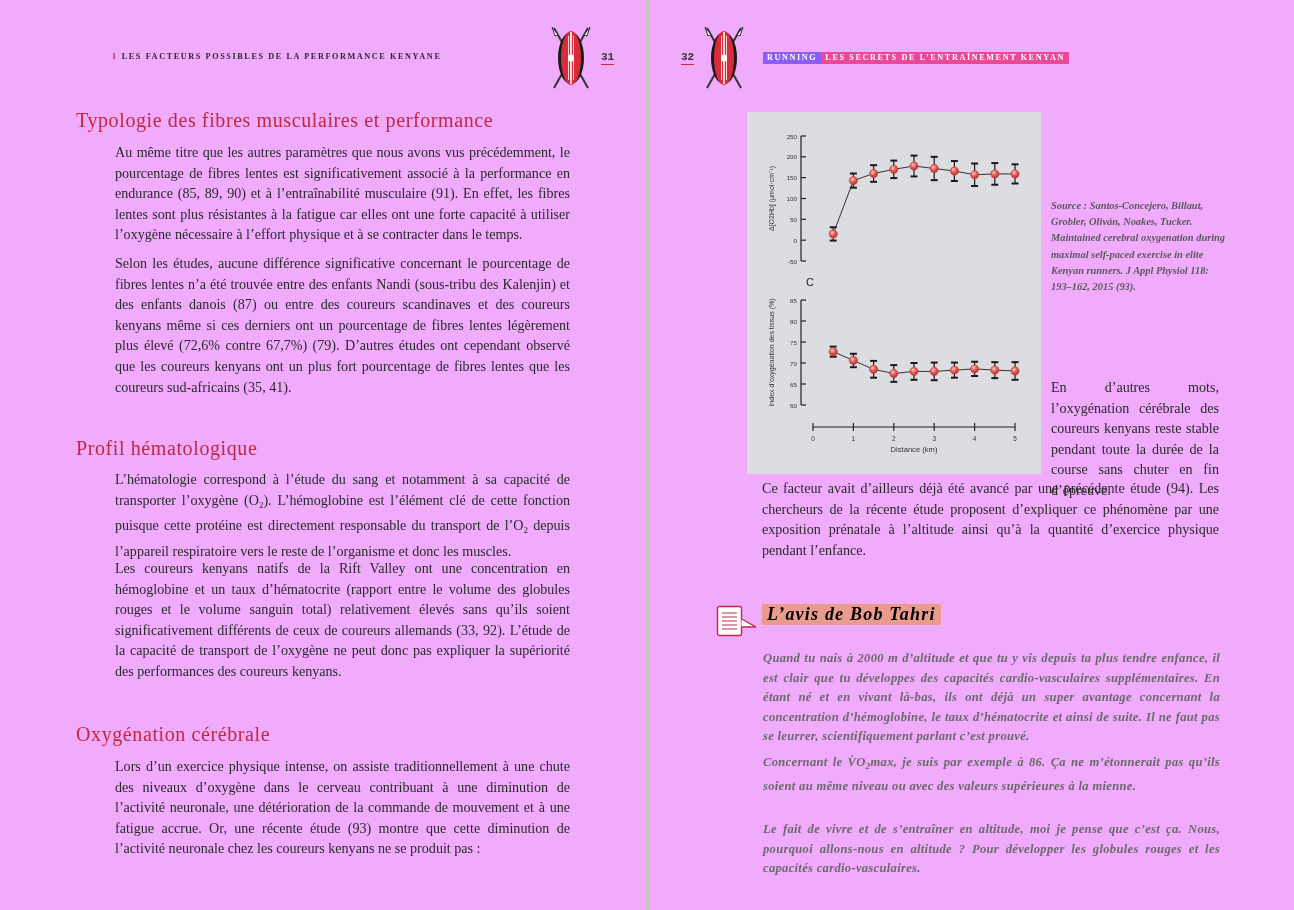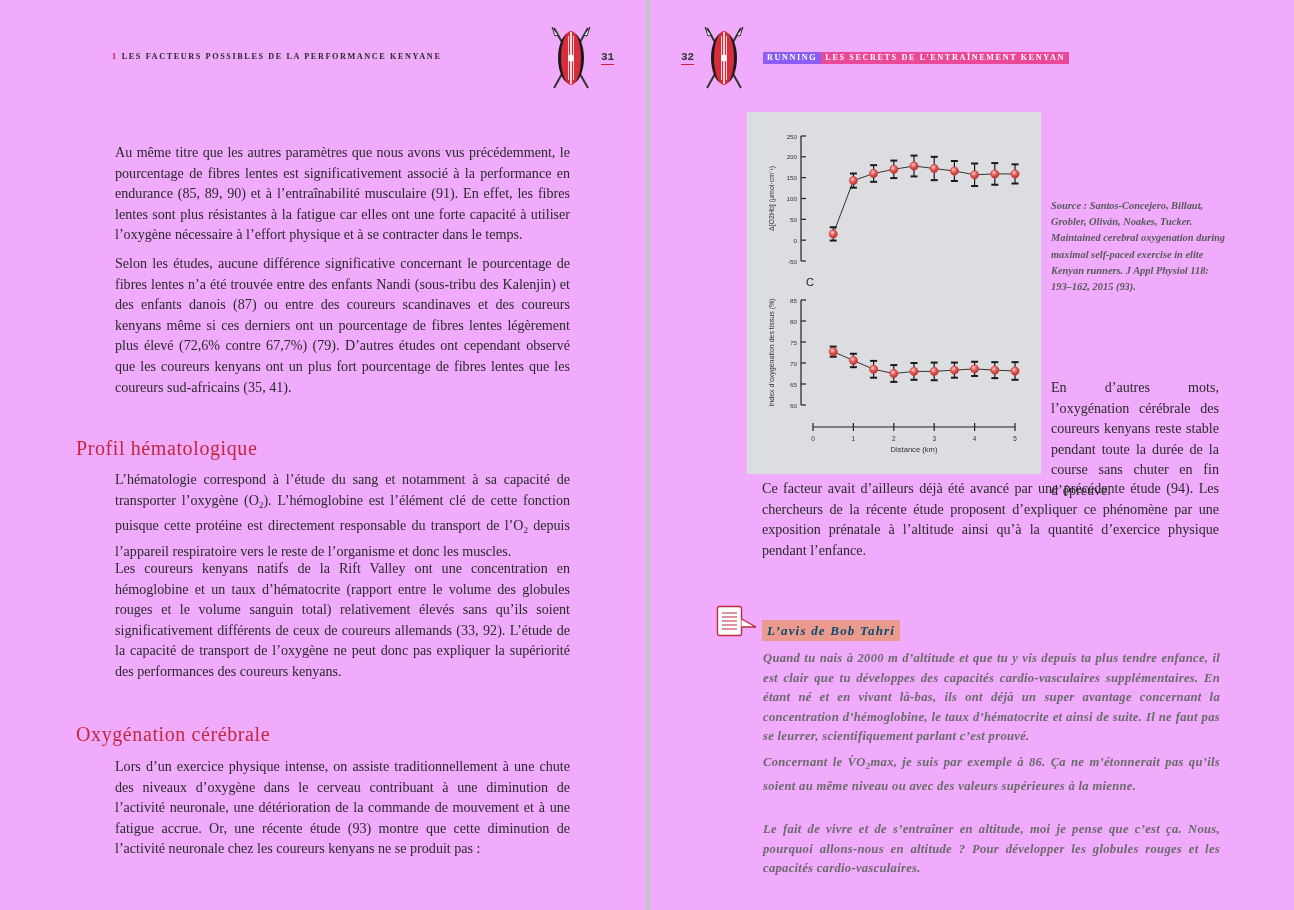--- a/index.html
+++ b/index.html
@@ -34,21 +34,21 @@
   
   .figure { position: absolute; left: 747px; top: 112px; width: 294px; height: 362px; background: #dcdde0; }
   .figure svg { position: absolute; left: 0; top: 0; }
   .source { position: absolute; left: 1051px; top: 198px; width: 180px; font-size: 10.4px; line-height: 16.2px; font-style: italic; font-weight: bold; color: #5a5a5a; }
 
   .wrap-para { position: absolute; left: 1051px; top: 377px; width: 168px; font-size: 14.1px; line-height: 20.6px; text-align: justify; }
   .cont-para { position: absolute; left: 762px; top: 478px; width: 457px; font-size: 14.1px; line-height: 20.6px; text-align: justify; }
 
   
   .note-icon { position: absolute; left: 716px; top: 605px; width: 42px; height: 32px; }
-  .note-title { position: absolute; left: 762px; top: 620px; height: 21px; background: #eb9a8e; color: #0c4a6e; font-style: italic; font-weight: bold; font-size: 13px; letter-spacing: 1.2px; padding: 0 5px; line-height: 21px; }
+  .note-title { position: absolute; left: 762px; top: 604px; height: 21px; background: #eb9a8e; color: #000000; font-style: italic; font-weight: bold; font-size: 18px; letter-spacing: 1.2px; padding: 0 5px; line-height: 21px; }
   .quote { position: absolute; left: 763px; width: 457px; font-size: 12.6px; line-height: 19.6px; font-style: italic; font-weight: bold; color: #6a6a6a; text-align: justify; font-family: "Liberation Serif", serif; letter-spacing: 0.3px; }
 </style>
 </head>
 <body>
 
 <div class="page page-left">
   <div class="run-head-left">
     <span class="chap-num">1</span><span>LES FACTEURS POSSIBLES DE LA PERFORMANCE KENYANE</span>
   </div>
 
@@ -59,20 +59,21 @@
     <path d="M39 1 L33 9 L36 10 Z" fill="#fff" stroke="#333" stroke-width="1"></path>
     <ellipse cx="20" cy="32" rx="13" ry="26" fill="#1a1a1a"></ellipse>
     <ellipse cx="20" cy="32" rx="10" ry="27" fill="#d82c3c"></ellipse>
     <line x1="20" y1="6" x2="20" y2="58" stroke="#fff" stroke-width="1.6"></line>
     <line x1="17.5" y1="10" x2="17.5" y2="54" stroke="#fff" stroke-width="0.8"></line>
     <line x1="22.5" y1="10" x2="22.5" y2="54" stroke="#fff" stroke-width="0.8"></line>
     <ellipse cx="20" cy="32" rx="3" ry="3.5" fill="#fff"></ellipse>
   </svg>
   <div class="page-num page-num-left">31</div>
 
+  <h2 class="section-title" style="top:109px;">Typologie des fibres musculaires et performance</h2>
   <p class="para" style="top:142px;">Au même titre que les autres paramètres que nous avons vus précédemment, le pourcentage de fibres lentes est significativement associé à la performance en endurance (85, 89, 90) et à l’entraînabilité musculaire (91). En effet, les fibres lentes sont plus résistantes à la fatigue car elles ont une forte capacité à utiliser l’oxygène nécessaire à l’effort physique et à se contracter dans le temps.</p>
   <p class="para" style="top:253px;">Selon les études, aucune différence significative concernant le pourcentage de fibres lentes n’a été trouvée entre des enfants Nandi (sous-tribu des Kalenjin) et des enfants danois (87) ou entre des coureurs scandinaves et des coureurs kenyans même si ces derniers ont un pourcentage de fibres lentes légèrement plus élevé (72,6% contre 67,7%) (79). D’autres études ont cependant observé que les coureurs kenyans ont un plus fort pourcentage de fibres lentes que les coureurs sud-africains (35, 41).</p>
 
   <h2 class="section-title" style="top:437px;">Profil hématologique</h2>
   <p class="para" style="top:469px;"><span>L’hématologie correspond à l’étude du sang et notamment à sa capacité de transporter l’oxygène (O</span><sub>2</sub><span>). L’hémoglobine est l’élément clé de cette fonction puisque cette protéine est directement responsable du transport de l’O</span><sub>2</sub><span> depuis l’appareil respiratoire vers le reste de l’organisme et donc les muscles.</span></p>
   <p class="para" style="top:558px;">Les coureurs kenyans natifs de la Rift Valley ont une concentration en hémoglobine et un taux d’hématocrite (rapport entre le volume des globules rouges et le volume sanguin total) relativement élevés sans qu’ils soient significativement différents de ceux de coureurs allemands (33, 92). L’étude de la capacité de transport de l’oxygène ne peut donc pas expliquer la supériorité des performances des coureurs kenyans.</p>
 
   <h2 class="section-title" style="top:723px;">Oxygénation cérébrale</h2>
   <p class="para" style="top:756px;">Lors d’un exercice physique intense, on assiste traditionnellement à une chute des niveaux d’oxygène dans le cerveau contribuant à une diminution de l’activité neuronale, une détérioration de la commande de mouvement et à une fatigue accrue. Or, une récente étude (93) montre que cette diminution de l’activité neuronale chez les coureurs kenyans ne se produit pas :</p>
 </div>

